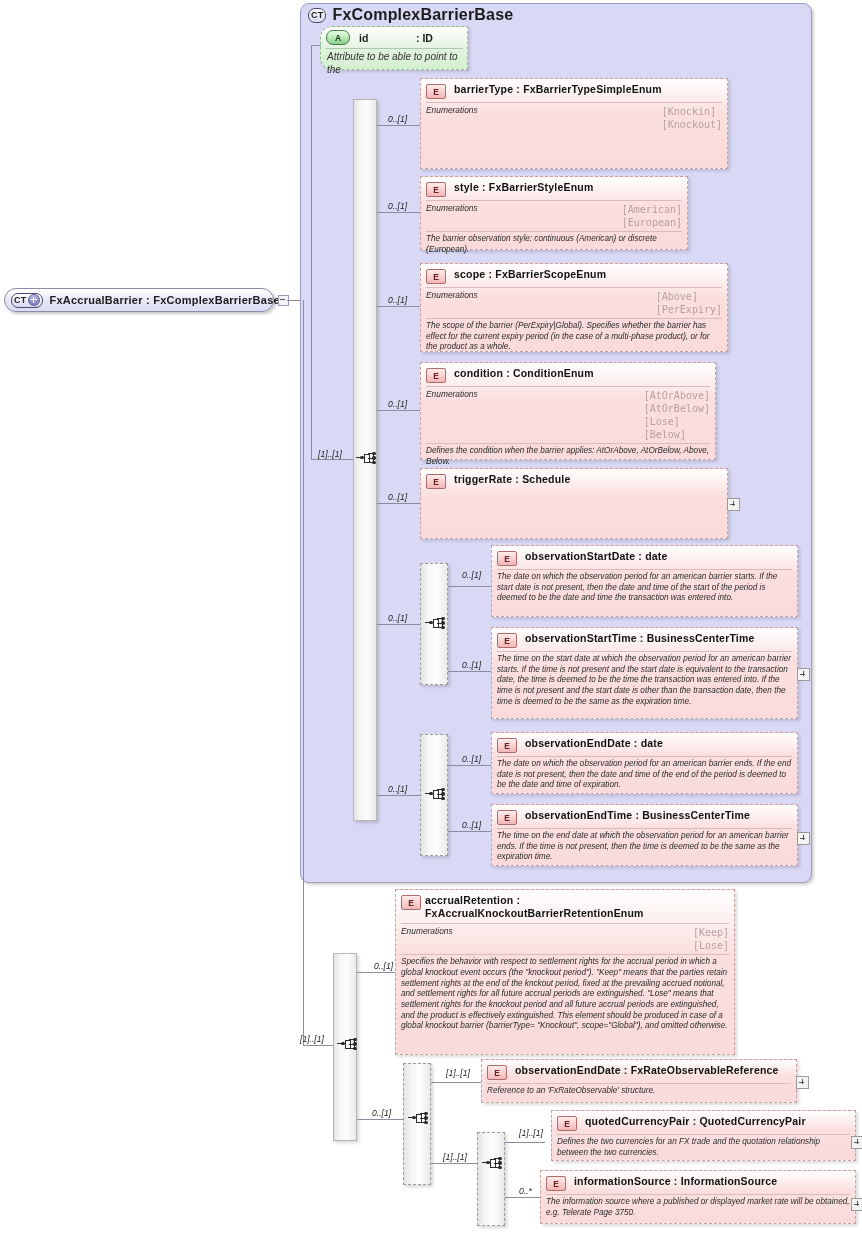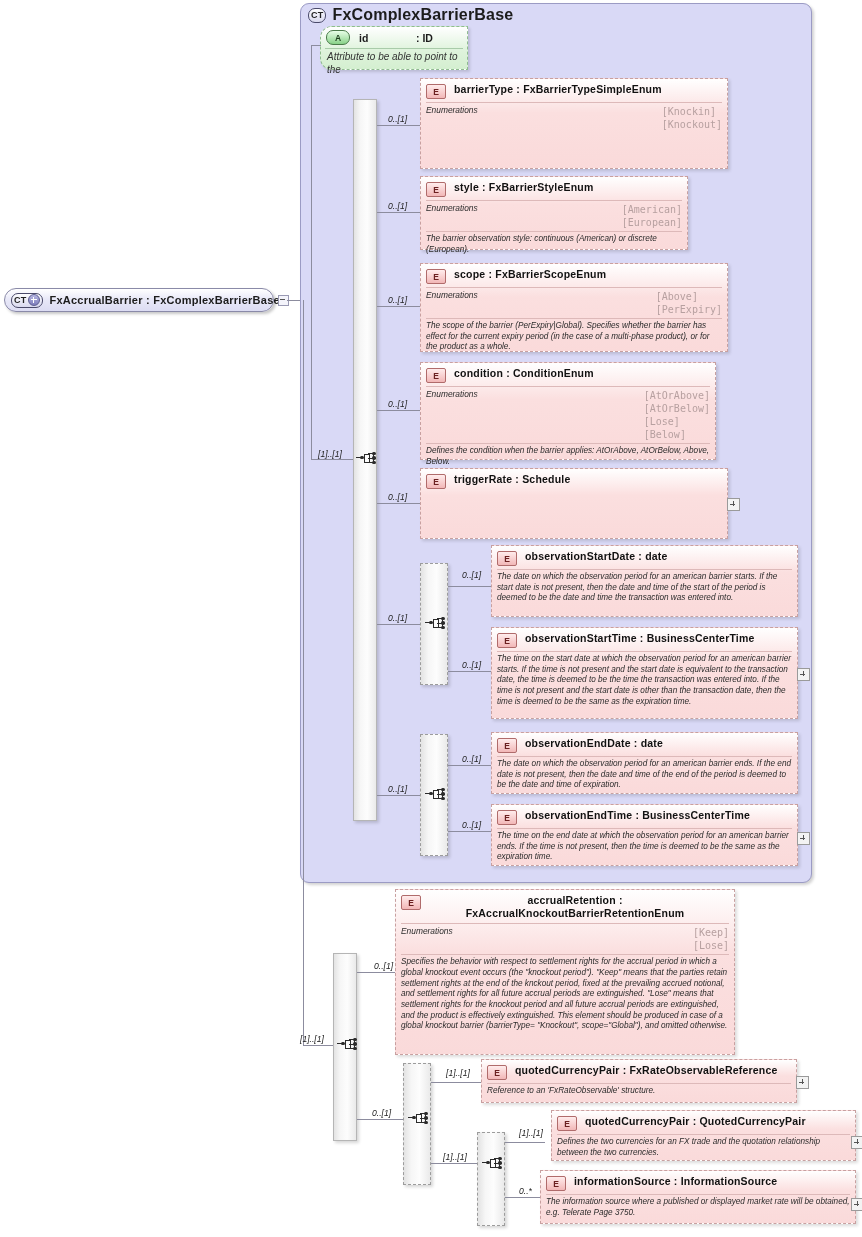--- a/index.html
+++ b/index.html
@@ -110,21 +110,21 @@
     flex:0 0 auto;
     width:18px;height:13px;border:1px solid #b06b6b;border-radius:2px;
     background:linear-gradient(180deg,#ffecec,#f2b7b7);
     font-size:8.5px;font-weight:bold;color:#6b2020;
     margin-top:1px;
   }
   .el-title{
     font-size:10.5px;font-weight:bold;color:#111;margin-left:8px;letter-spacing:.2px;
     line-height:1.25;
   }
-  .el-title.center{text-align:center;flex:1;margin-left:4px;margin-right:4px;}
+  .el-title.center{text-align:left;flex:1;margin-left:4px;margin-right:4px;}
   .enum-row{
     border-top:1px solid #ddb9b9;
     margin:0 5px;padding:2px 0 2px 0;
     display:flex;
     justify-content:space-between;
   }
   .enum-label{
     font-size:8.4px;font-style:italic;color:#2a2a2a;flex:0 0 68px;
   }
   .enum-vals{font-size:10px;color:#b7a0a0;line-height:1.3;font-family:"DejaVu Sans Mono","Liberation Mono",monospace;}
@@ -432,21 +432,21 @@
     <i class="d b1"></i>
       <i class="d b2"></i>
       <i class="d b3"></i>
   </div>
 
   <div class="line-h" style="left:431px;top:1082px;width:50px;"></div>
   <div class="card" style="left:446px;top:1068px;">[1]..[1]</div>
   <div class="abs el-box" style="left:481px;top:1059px;width:316px;height:44px;">
     <div class="el-head">
       <span class="e-badge">E</span>
-      <span class="el-title">quotedCurrencyPair : FxRateObservableReference</span>
+      <span class="el-title">observationEndDate : FxRateObservableReference</span>
     </div>
     <div class="el-doc">Reference to an 'FxRateObservable' structure.</div>
   </div>
   <div class="expander" style="left:796px;top:1076px;"></div>
 
   <div class="line-h" style="left:431px;top:1163px;width:46px;"></div>
   <div class="card" style="left:443px;top:1152px;">[1]..[1]</div>
   <div class="abs seq-bar dashed" style="left:477px;top:1132px;width:28px;height:94px;"></div>
   <div class="seqicon" style="left:482px;top:1155px;">
     <i class="lead"></i>

